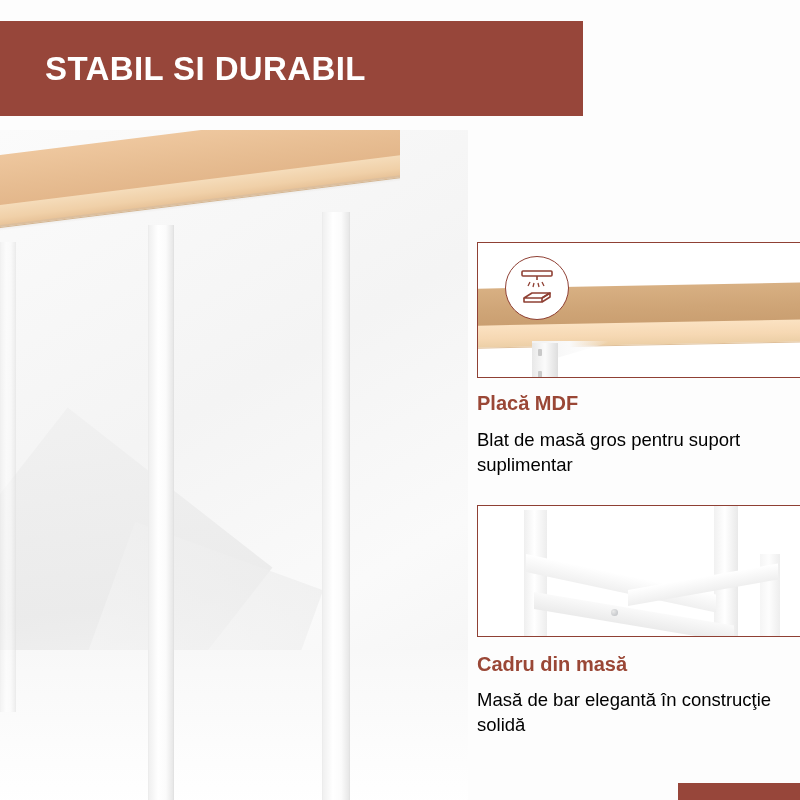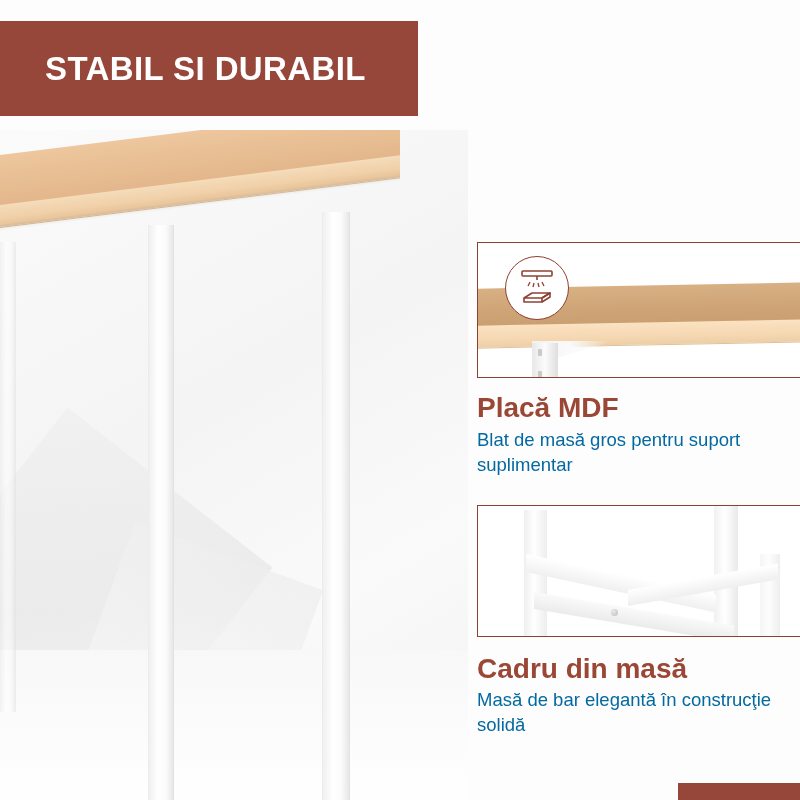--- a/index.html
+++ b/index.html
@@ -20,21 +20,21 @@
     height: 800px;
     background: #fdfdfd;
     overflow: hidden;
   }
 
   
   .header-banner {
     position: absolute;
     left: 0;
     top: 21px;
-    width: 418px;
+    width: 583px;
     height: 95px;
     background: #97463a;
     display: flex;
     align-items: center;
   }
   .header-title {
     color: #ffffff;
     font-size: 33px;
     font-weight: bold;
     letter-spacing: 0.4px;
@@ -250,27 +250,27 @@
     left: 133px; top: 103px;
     width: 7px; height: 7px;
     border-radius: 50%;
     background: radial-gradient(circle at 35% 35%, #e9e9e9, #b9bcc0);
   }
 
   
   .feature-heading {
     position: absolute;
     color: #9a4736;
-    font-size: 28px;
+    font-size: 20px;
     font-weight: bold;
     white-space: nowrap;
   }
   .feature-desc {
     position: absolute;
-    color: #0369a1;
+    color: #000000;
     font-size: 18.5px;
     line-height: 1.35;
     width: 300px;
   }
   .head-mdf   { left: 477px; top: 392px; }
   .desc-mdf   { left: 477px; top: 428px; }
   .head-steel { left: 477px; top: 653px; }
   .desc-steel { left: 477px; top: 688px; }
 
   

